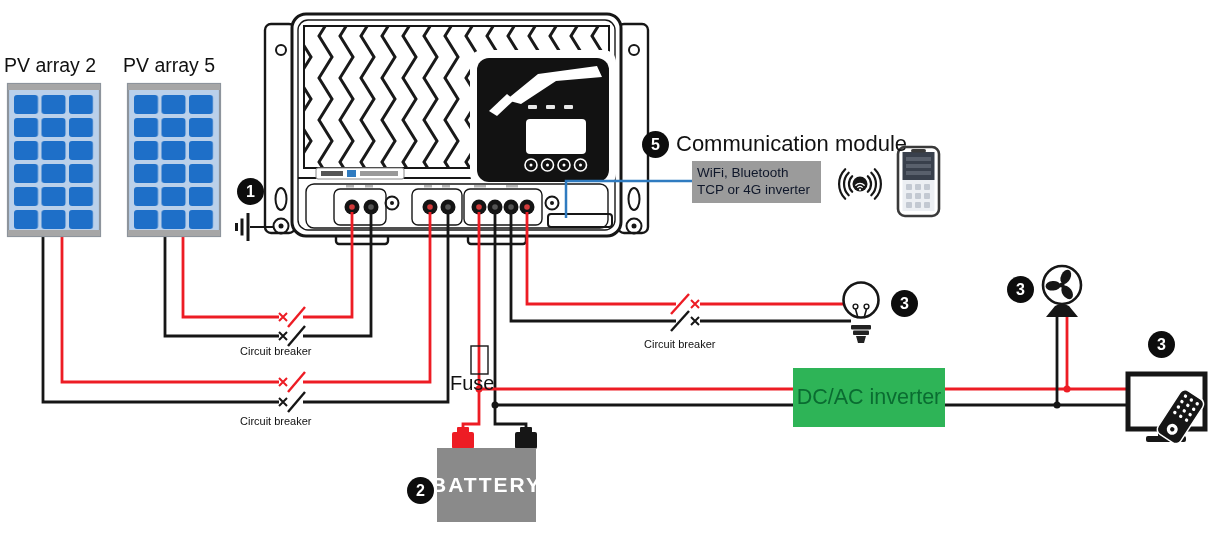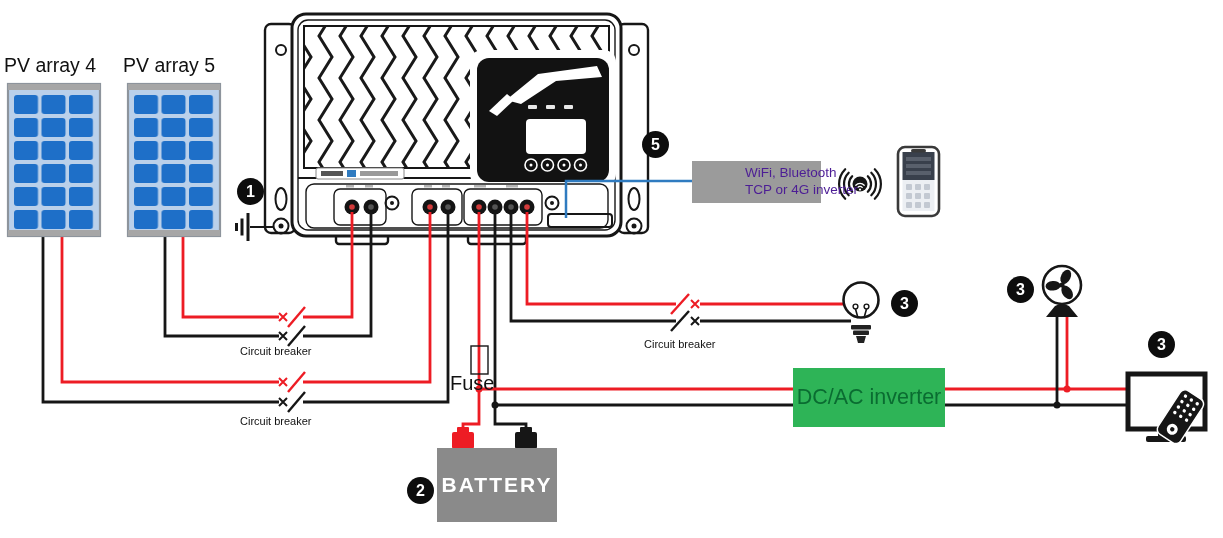--- a/index.html
+++ b/index.html
@@ -26,28 +26,28 @@
   .ln1{fill:none;stroke:#161616;stroke-width:1.4;}
   .ln2{fill:none;stroke:#161616;stroke-width:2;}
   .pv-frame{fill:var(--pv-frame);stroke:#8d949c;stroke-width:2.2;}
   .pv-cell-fill{fill:var(--pv-cell);}
   
   .lbl{position:absolute;font-size:11px;color:#111;white-space:nowrap;}
   .lbl-lg{font-size:19.5px;}
   .badge{position:absolute;width:27px;height:27px;border-radius:50%;background:var(--badge-black);
          color:#fff;font-weight:bold;font-size:16px;display:flex;align-items:center;justify-content:center;}
   .box{position:absolute;display:flex;align-items:center;justify-content:center;text-align:center;}
-  #battery-box{left:437px;top:448px;width:120px;height:74px;background:var(--battery-gray);}
+  #battery-box{left:437px;top:448px;width:99px;height:74px;background:var(--battery-gray);}
   #battery-box span{color:#fff;font-weight:bold;font-size:21px;letter-spacing:2px;}
   #inverter-box{left:793px;top:368px;width:152px;height:59px;background:var(--inverter-green);}
   #inverter-box span{color:var(--inverter-text);font-size:21.5px;}
   #comm-title{left:676px;top:131px;font-size:22px;}
   #comm-box{position:absolute;left:692px;top:161px;width:129px;height:42px;background:var(--comm-gray);
             padding:3px 0 0 5px;box-sizing:border-box;}
-  #comm-box div{font-size:13.5px;line-height:17px;color:#4c1d95;white-space:nowrap;margin-left:48px;}
+  #comm-box div{font-size:13.5px;line-height:17px;color:#0f172a;white-space:nowrap;}
 </style>
 </head>
 <body>
 
 <div id="stage">
 
 <svg id="wires-svg" width="1223" height="538" viewBox="0 0 1223 538">
   <defs>
     <pattern id="vents" patternUnits="userSpaceOnUse" width="21" height="84">
       <path d="M4,-6 L17,15 L4,36 L17,57 L4,78 L17,99" stroke="#191919" stroke-width="3" fill="none"></path>
@@ -299,36 +299,37 @@
           <rect x="915" y="193" width="6" height="6" rx="1"></rect>
           <rect x="924" y="193" width="6" height="6" rx="1"></rect>
       <rect x="906" y="202" width="6" height="6" rx="1"></rect>
           <rect x="915" y="202" width="6" height="6" rx="1"></rect>
           <rect x="924" y="202" width="6" height="6" rx="1"></rect>
     </g>
     <rect x="911" y="149" width="15" height="3.5" rx="1.75" fill="#3a3a3a"></rect>
   </g>
 </svg>
 
-<div class="lbl lbl-lg" style="left:4px;top:54px;">PV array 4</div>
+<div class="lbl lbl-lg" style="left:4px;top:54px;">PV array 2</div>
 <div class="lbl lbl-lg" style="left:123px;top:54px;">PV array 5</div>
 
 <div class="lbl" style="left:240px;top:345px;">Circuit breaker</div>
 <div class="lbl" style="left:240px;top:415px;">Circuit breaker</div>
 <div class="lbl" style="left:644px;top:338px;">Circuit breaker</div>
 <div class="lbl" style="left:450px;top:372px;font-size:20px;">Fuse</div>
 
 <div class="box" id="battery-box">
   <span>BATTERY</span>
 </div>
 
 <div class="box" id="inverter-box">
   <span>DC/AC inverter</span>
 </div>
 
+<div class="lbl" id="comm-title">Communication module</div>
 <div id="comm-box">
   <div>WiFi, Bluetooth</div>
   <div>TCP or 4G inverter</div>
 </div>
 
 <div class="badge" style="left:237px;top:178px;">1</div>
 <div class="badge" style="left:407px;top:477px;">2</div>
 <div class="badge" style="left:891px;top:290px;">3</div>
 <div class="badge" style="left:1007px;top:276px;">3</div>
 <div class="badge" style="left:1148px;top:331px;">3</div>

